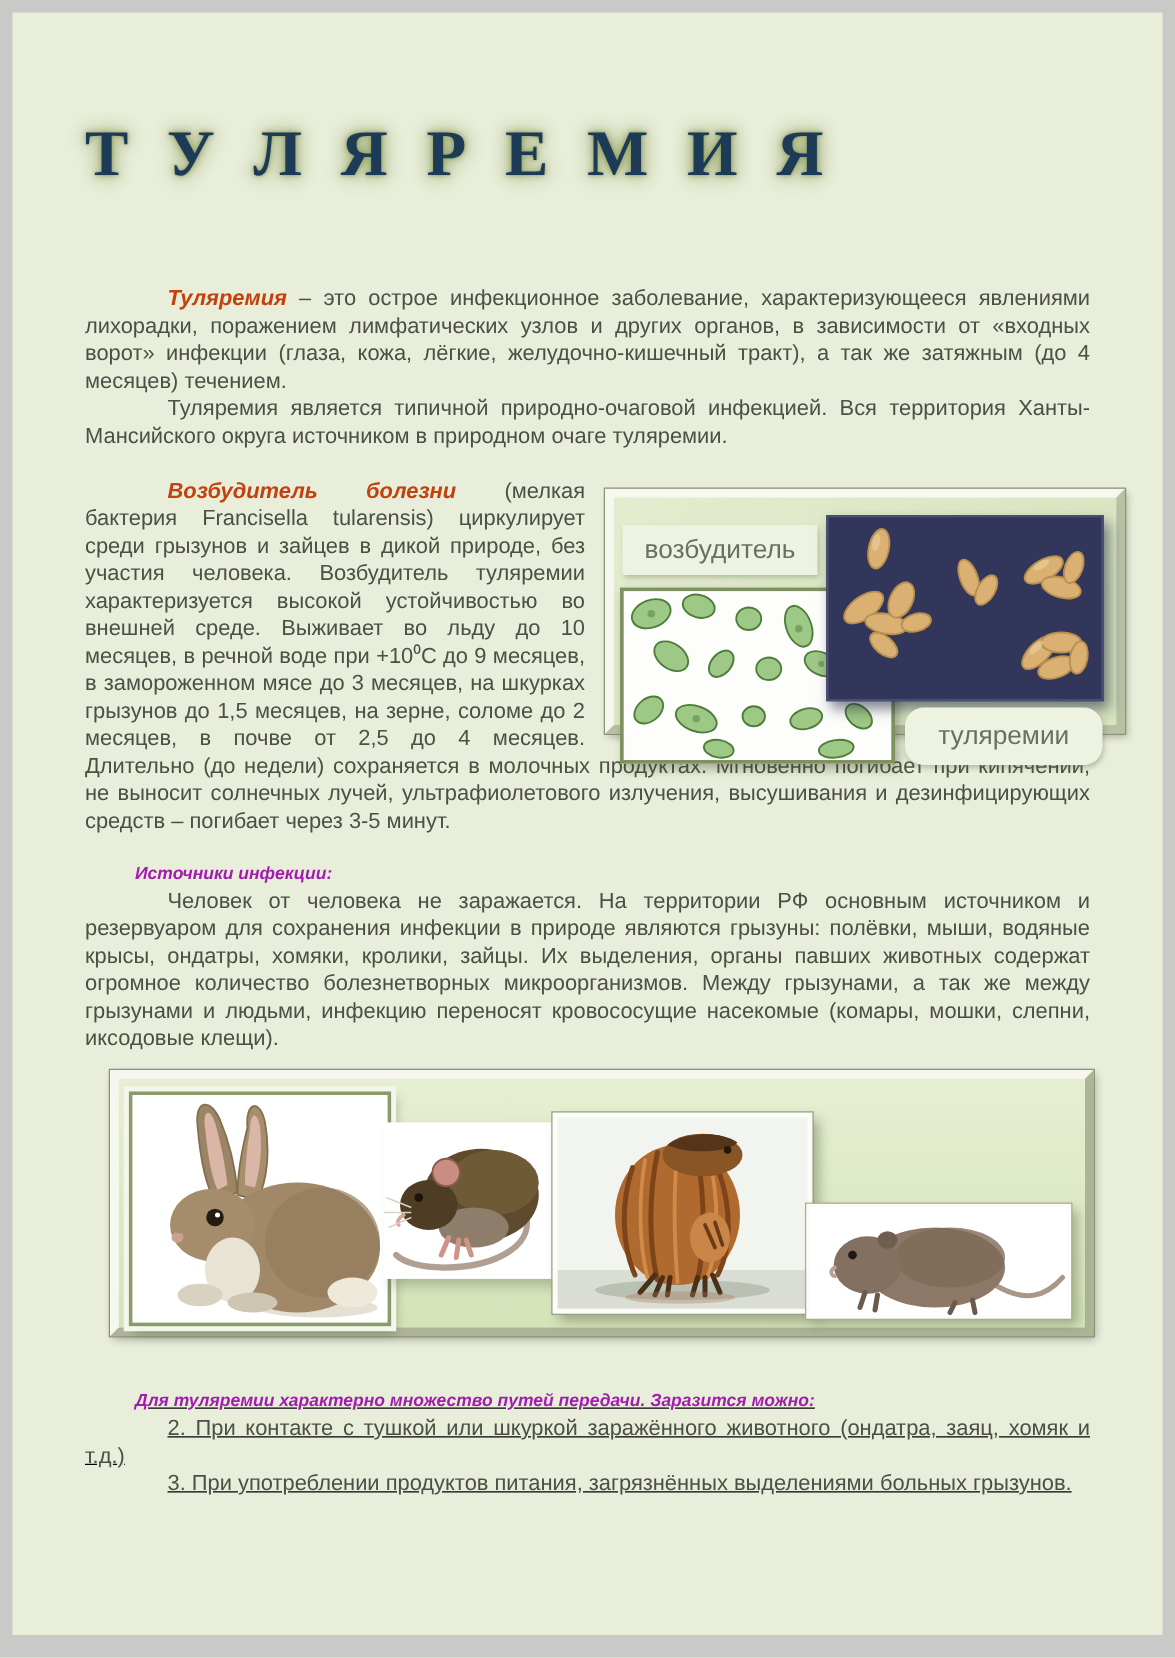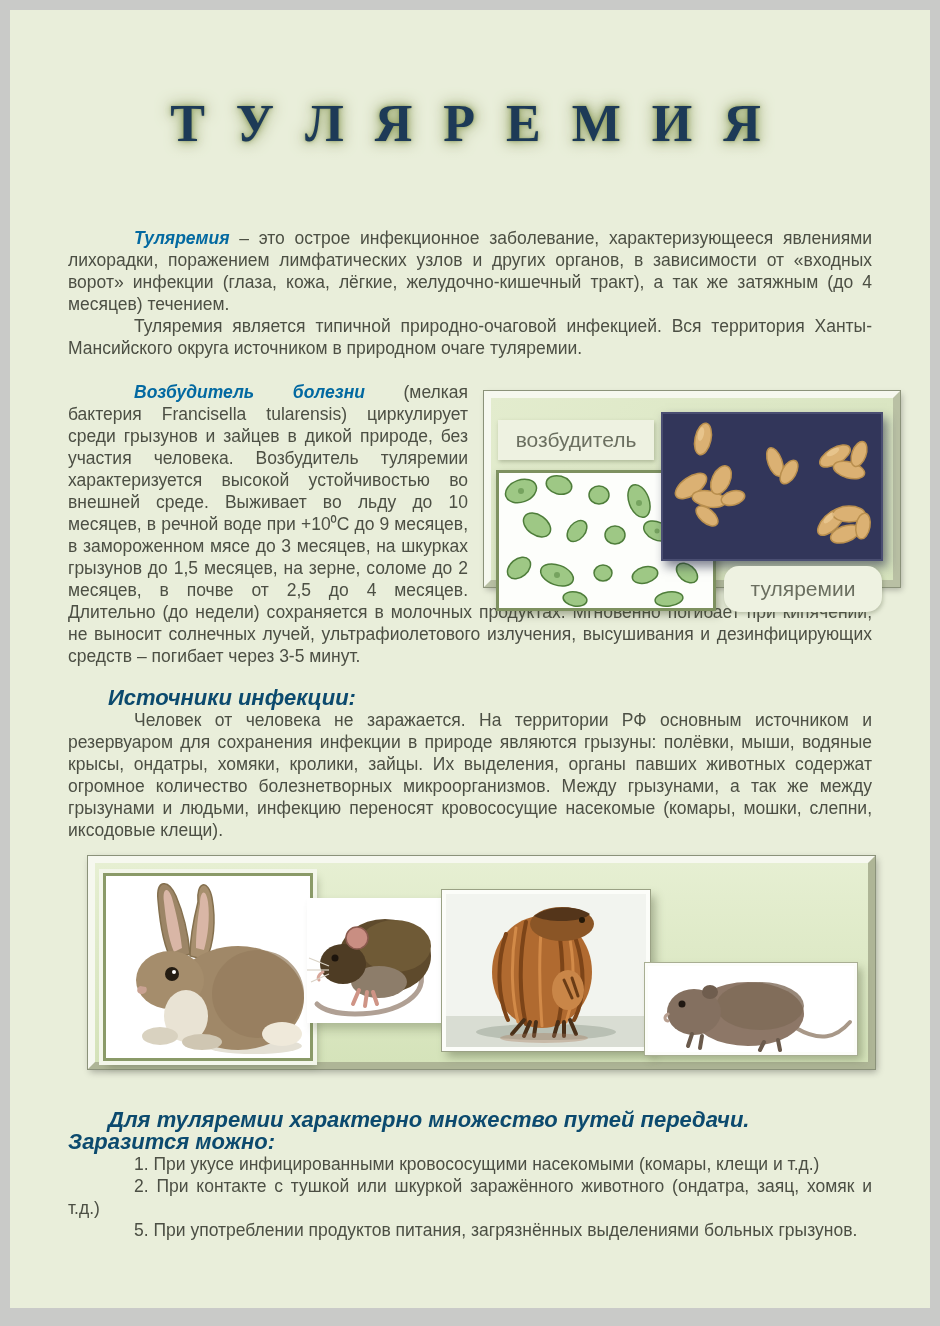--- a/index.html
+++ b/index.html
@@ -11,21 +11,21 @@
     overflow:hidden;
   }
   .page {
     position:absolute; left:10px; top:10px;
     width:920px; height:1298px;
     background:#e9eeda;
   }
   .content { padding:0 58px; }
 
   
-  .title-block { text-align:center; padding-top:84px; }
+  .title-block { padding-top:84px; }
   .main-title {
     font-family:"Liberation Serif", serif;
     font-weight:bold;
     font-size:52px;
     letter-spacing:9px;
     color:#1d3a57;
     text-shadow:0 0 16px rgba(128,144,74,.95), 0 0 6px rgba(128,144,74,.7), 0 0 2px rgba(90,110,50,.5);
     white-space:nowrap;
   }
   .title-reflection-wrap {
@@ -35,30 +35,30 @@
     content:""; position:absolute; inset:0;
     background:linear-gradient(to bottom, rgba(233,238,218,.15), rgba(233,238,218,.85) 55%, #e9eeda 90%);
   }
 
   
   .para {
     font-size:17.5px; line-height:22px; color:#4c4f44;
     text-align:justify; margin:0;
   }
   .indent { text-indent:66px; }
-  .lead-bold { font-weight:bold; font-style:italic; color:#0369a1; }
+  .lead-bold { font-weight:bold; font-style:italic; color:#c2410c; }
   .section-head {
-    font-size:22px; line-height:22px;
-    font-weight:bold; font-style:italic; color:#0c4a6e;
+    font-size:14px; line-height:22px;
+    font-weight:bold; font-style:italic; color:#a21caf;
     margin:0; text-indent:40px;
   }
   .intro-block { margin-top:22px; }
   .pathogen-block { margin-top:22px; }
   .sources-block { margin-top:20px; }
-  .transmission-block { margin-top:40px; }
+  .transmission-block { margin-top:40px;text-decoration:underline; }
 
   
   .pathogen-panel {
     float:right;
     width:416px; height:196px;
     margin:10px -28px 4px 16px;
     position:relative;
     background:linear-gradient(135deg,#e3ecce,#d6e3bd);
     border:7px solid;
     border-color:#f6f8ef #b9c0a4 #b9c0a4 #f6f8ef;
@@ -302,19 +302,18 @@
           <path d="M20 48 C16 50 16 54 20 55" fill="none" stroke="#b89f90" stroke-width="3" stroke-linecap="round"></path>
           <path d="M44 68 L40 80 M54 70 L52 82" stroke="#6a5a4c" stroke-width="4" stroke-linecap="round"></path>
           <path d="M116 76 L112 84 M130 74 L132 84" stroke="#6a5a4c" stroke-width="4" stroke-linecap="round"></path>
         </svg>
       </div>
 
     </div>
 
     <div class="transmission-block">
       <p class="section-head">Для туляремии характерно множество путей передачи. Заразится можно:</p>
-      <p class="para indent">1. При укусе инфицированными кровососущими насекомыми (комары, клещи и т.д.)</p>
       <p class="para indent">2. При контакте с тушкой или шкуркой заражённого животного (ондатра, заяц, хомяк и т.д.)</p>
-      <p class="para indent">5. При употреблении продуктов питания, загрязнённых выделениями больных грызунов.</p>
+      <p class="para indent">3. При употреблении продуктов питания, загрязнённых выделениями больных грызунов.</p>
     </div>
 
   </div>
 </div>
 
 </body></html>

